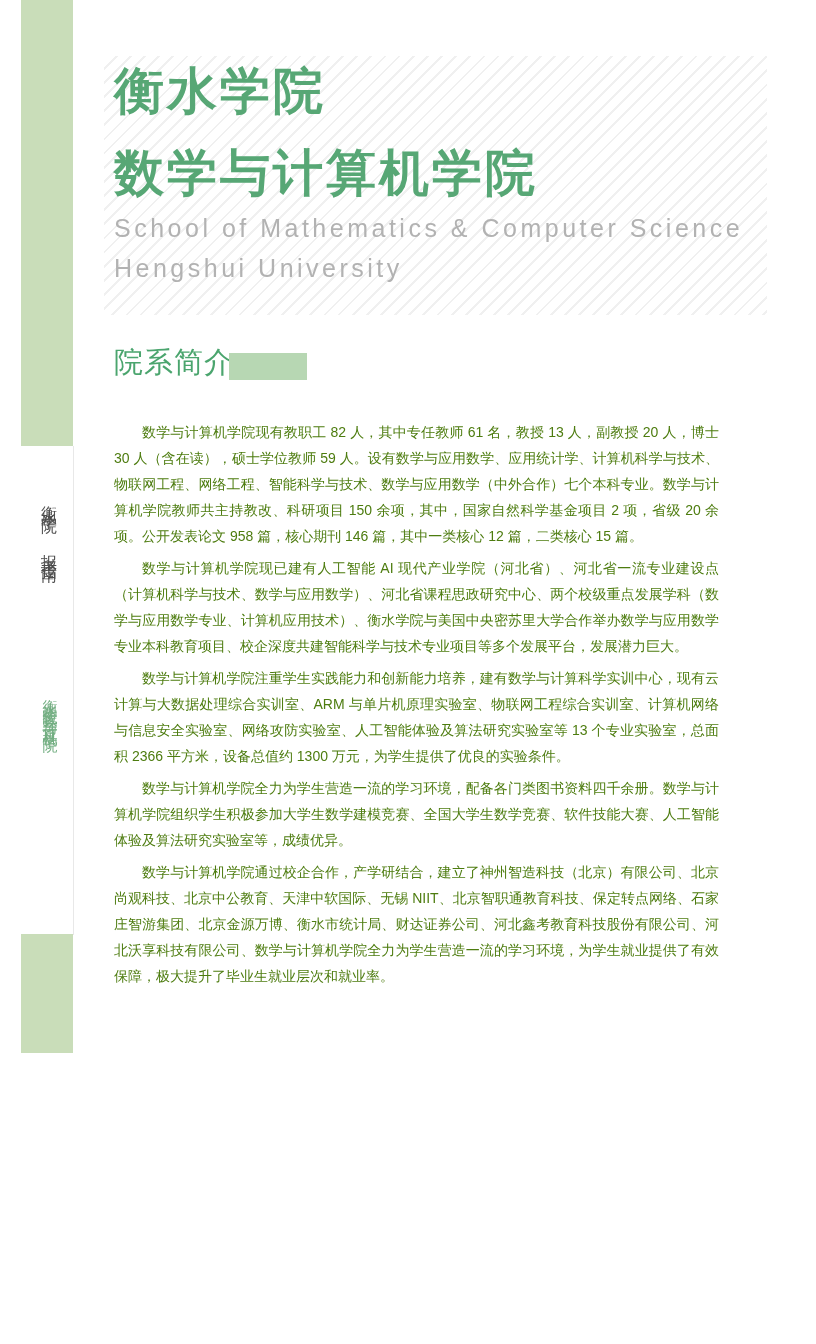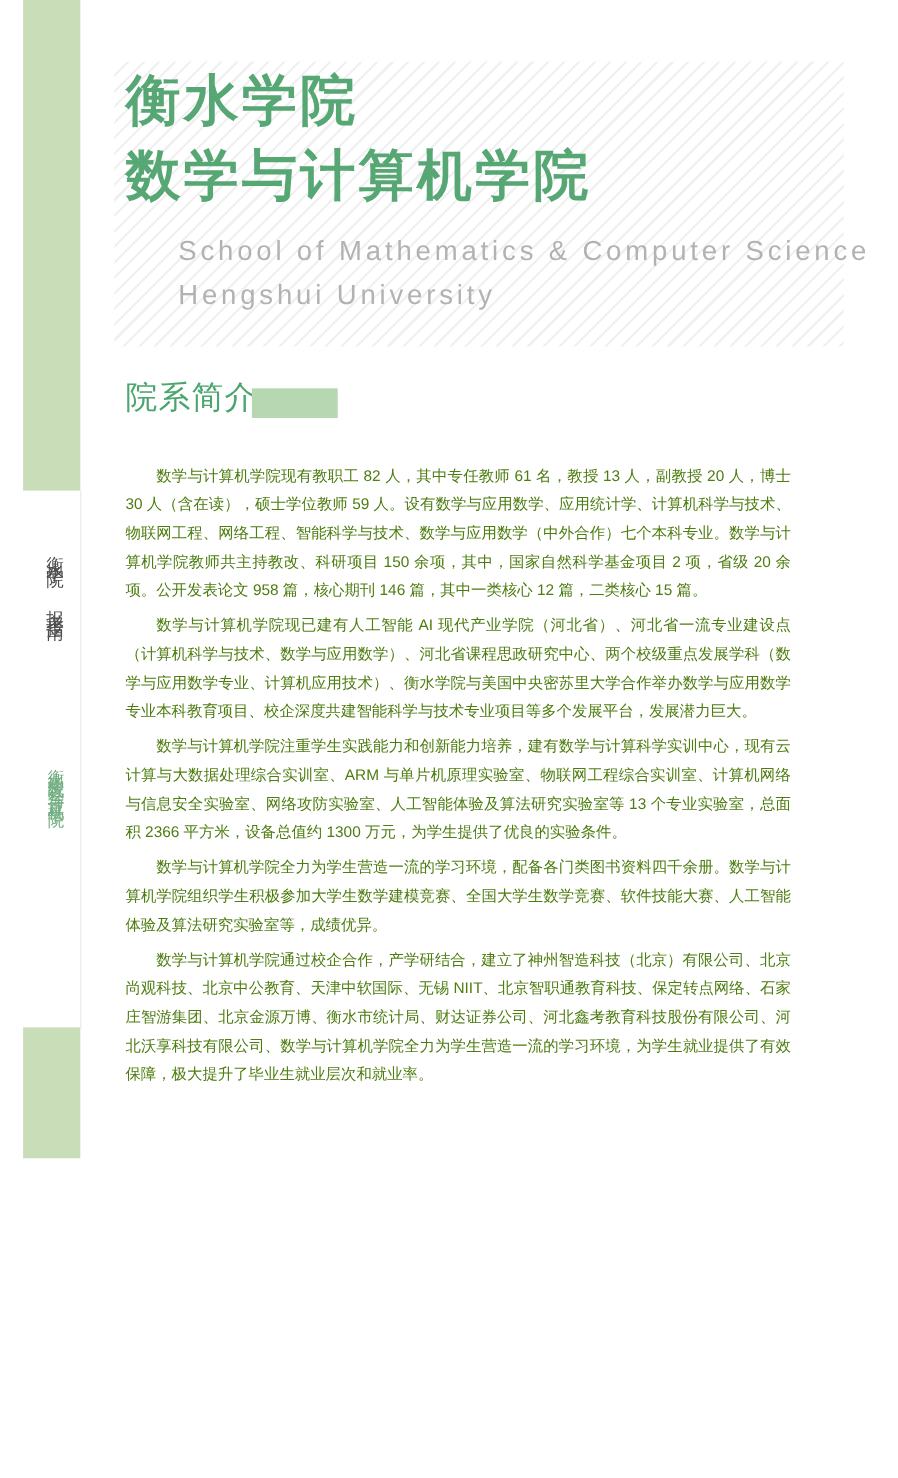--- a/index.html
+++ b/index.html
@@ -55,26 +55,26 @@
       #f0f0f0 8px, #f0f0f0 10px
     );
   }
   .title-cn {
     position: absolute; left: 114px;
     font-size: 50px; font-weight: 700;
     color: #57a775; letter-spacing: 3px;
     line-height: 1; white-space: nowrap;
   }
   .title-cn.line1 { top: 66px; }
-  .title-cn.line2 { top: 134px; }
+  .title-cn.line2 { top: 148px; }
   .title-en {
     position: absolute; left: 114px;
     font-size: 25px; font-weight: 400;
     color: #b2b2b2; letter-spacing: 3.5px;
-    line-height: 1; white-space: nowrap; margin-left: 48px;
+    line-height: 1; white-space: nowrap;
   }
   .title-en.line1 { top: 216px; }
   .title-en.line2 { top: 256px; }
 
   
   .section-heading {
     position: absolute; left: 114px; top: 348px;
     font-size: 29px; font-weight: 400;
     color: #4ba56e; letter-spacing: 1px;
     line-height: 1; white-space: nowrap;

